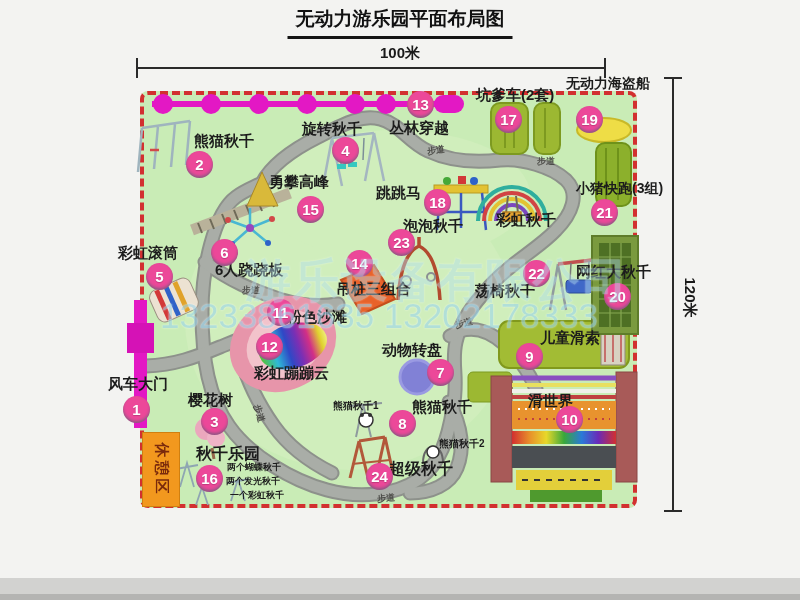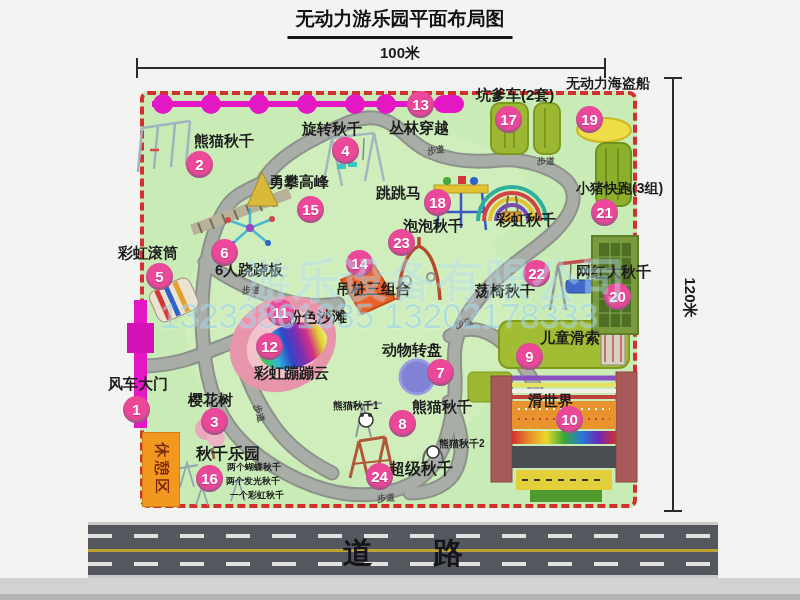--- a/index.html
+++ b/index.html
@@ -338,25 +338,19 @@
   <div class="dim" style="left:137px;top:67px;width:468px;height:2px;"></div>
   <div class="dim" style="left:136px;top:58px;width:2px;height:20px;"></div>
   <div class="dim" style="left:604px;top:58px;width:2px;height:20px;"></div>
   <div class="dim-label" style="left:355px;top:44px;width:90px;">100米</div>
 
   <div class="dim" style="left:672px;top:78px;width:2px;height:434px;"></div>
   <div class="dim" style="left:664px;top:77px;width:18px;height:2px;"></div>
   <div class="dim" style="left:664px;top:510px;width:18px;height:2px;"></div>
   <div class="dim-label" style="left:651px;top:288px;width:76px;transform:rotate(90deg);">120米</div>
 
-  <div class="road">
-    <div class="lane" style="top:9px;"></div>
-    <div class="yellow-line"></div>
-    <div class="lane" style="bottom:9px;"></div>
-    <div class="road-label">道 路</div>
-  </div>
   <div class="strip1"></div>
   <div class="strip2"></div>
 
   <div class="wm-company">游乐设备有限公司</div>
   <div class="wm-phone">13233861635 13202178333</div>
 
 </div>
 
 </body></html>

